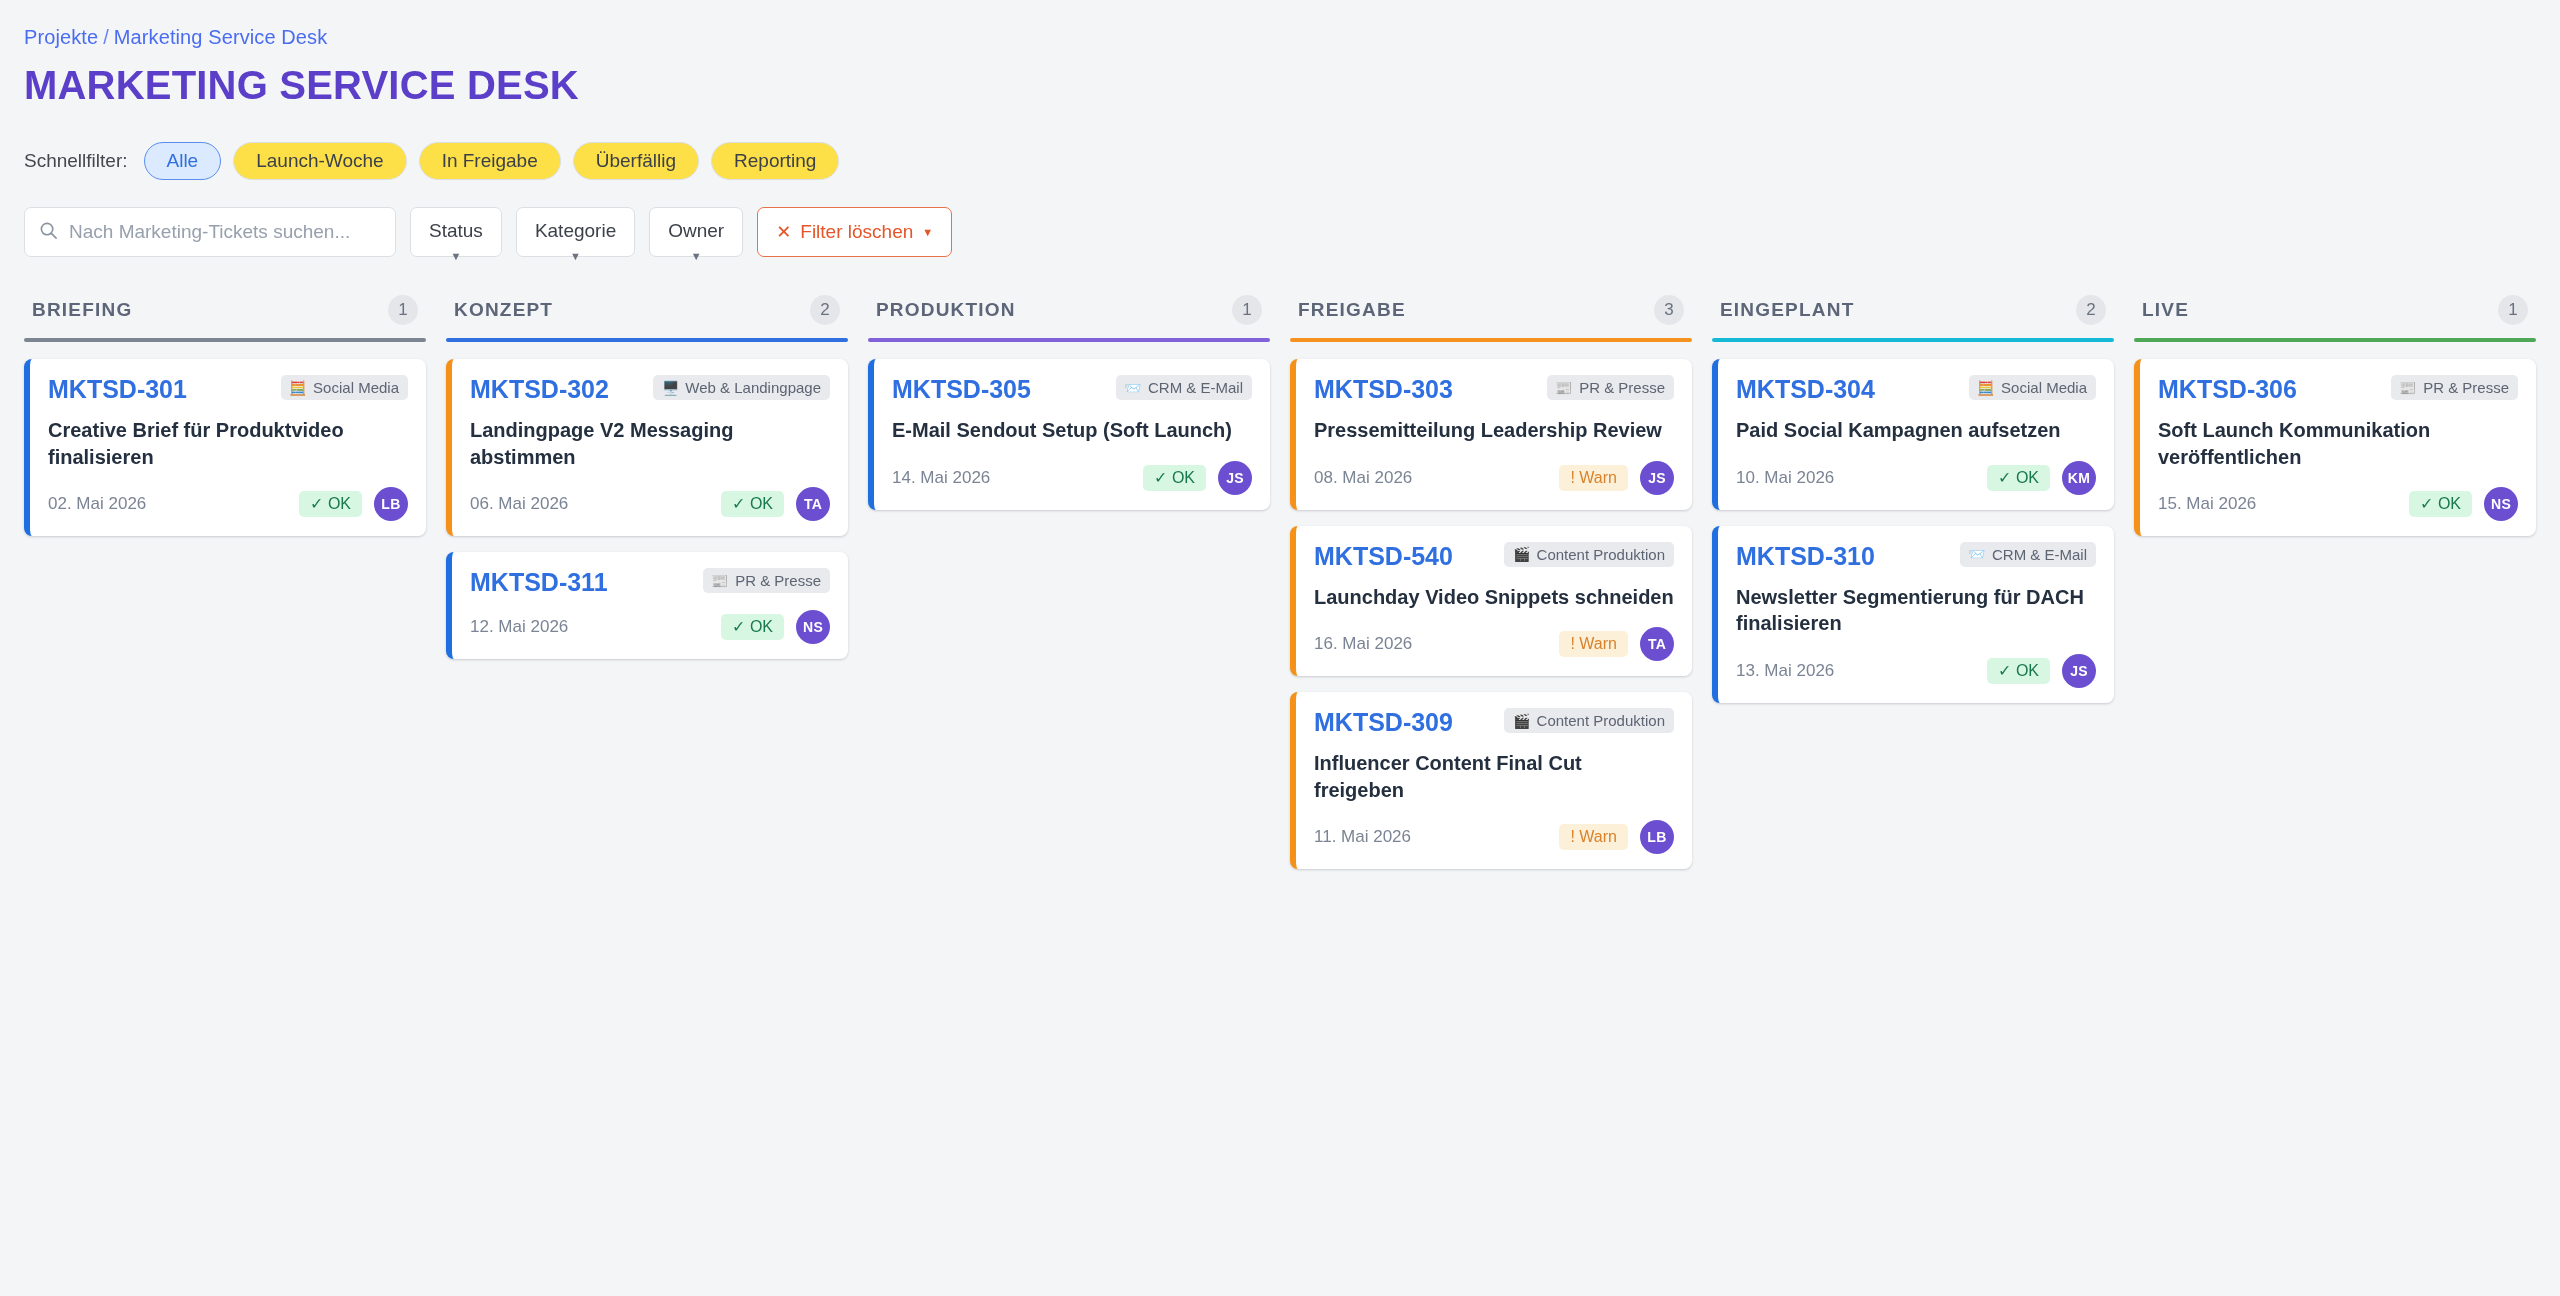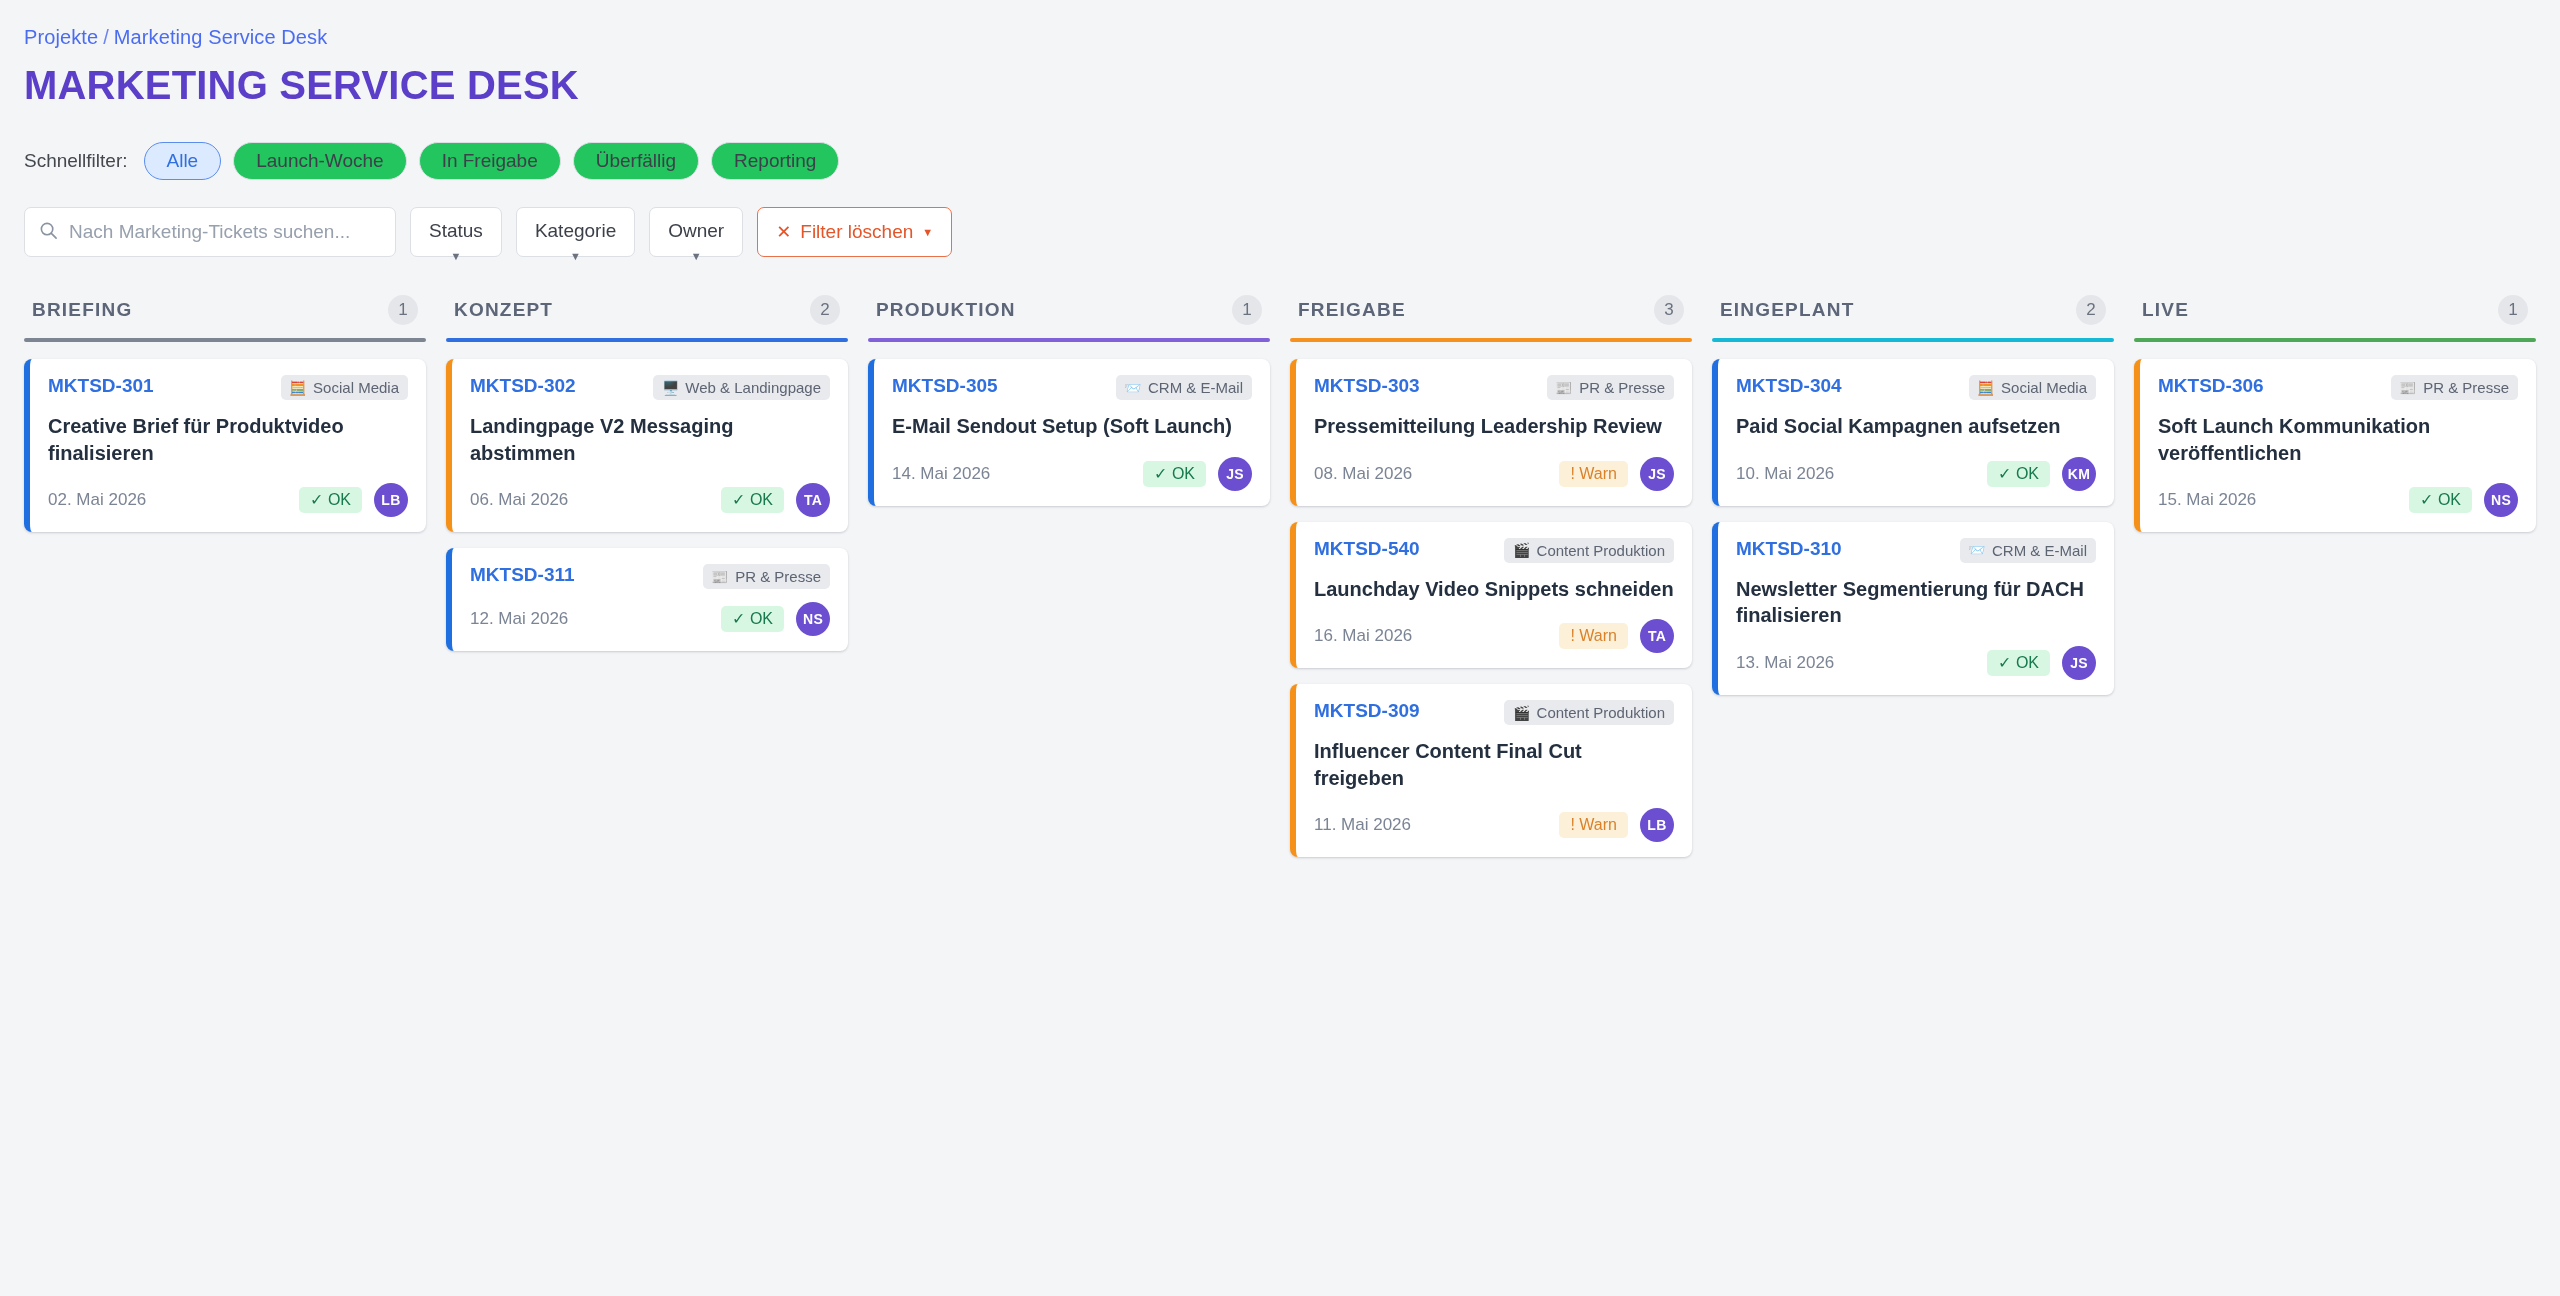--- a/index.html
+++ b/index.html
@@ -18,21 +18,21 @@
   .page-title {
     font-size: 40px; font-weight: bold; color: #5b3fc9;
     letter-spacing: .2px; margin-bottom: 34px;
   }
 
   
   .quickfilters { display: flex; align-items: center; gap: 12px; margin-bottom: 27px; }
   .qf-label { font-size: 19px; color: #44474d; margin-right: 4px; }
   .chip {
     height: 38px; padding: 0 22px; border-radius: 19px;
-    background: #22c55e; border: 1px solid #dcdfe4;
+    background: #fde047; border: 1px solid #dcdfe4;
     display: flex; align-items: center; justify-content: center;
     font-size: 19px; color: #3c4049; cursor: pointer; white-space: nowrap;
   }
   .chip.active { background: #dbeafe; border-color: #5b8def; color: #2f6fe0; }
 
   
   .toolbar { display: flex; align-items: center; gap: 14px; margin-bottom: 38px; }
   .search-box {
     width: 372px; height: 50px; background: #fff;
     border: 1px solid #dcdfe4; border-radius: 7px;
@@ -81,21 +81,21 @@
   .col-body { display: flex; flex-direction: column; gap: 16px; }
 
   
   .card {
     background: #ffffff; border-radius: 8px;
     border-left-width: 6px; border-left-style: solid;
     box-shadow: 0 1px 3px rgba(16,24,40,.13), 0 1px 2px rgba(16,24,40,.06);
     padding: 16px 18px 15px 18px;
   }
   .card-top { display: flex; align-items: flex-start; justify-content: space-between; gap: 10px; margin-bottom: 13px; }
-  .ticket-id { font-size: 19px; font-weight: bold; color: #2f6fe0; cursor: pointer; white-space: nowrap; }
+  .ticket-id { font-size: 25px; font-weight: bold; color: #2f6fe0; cursor: pointer; white-space: nowrap; }
   .cat-chip {
     background: #e8eaee; border-radius: 5px; padding: 4px 9px;
     display: flex; align-items: center; gap: 6px;
     font-size: 15px; color: #5d6472; white-space: nowrap;
   }
   .cat-chip .cat-ico { font-size: 14px; line-height: 1; }
   .card-title {
     font-size: 20px; font-weight: bold; color: #24303f;
     line-height: 1.33; margin-bottom: 17px;
   }

